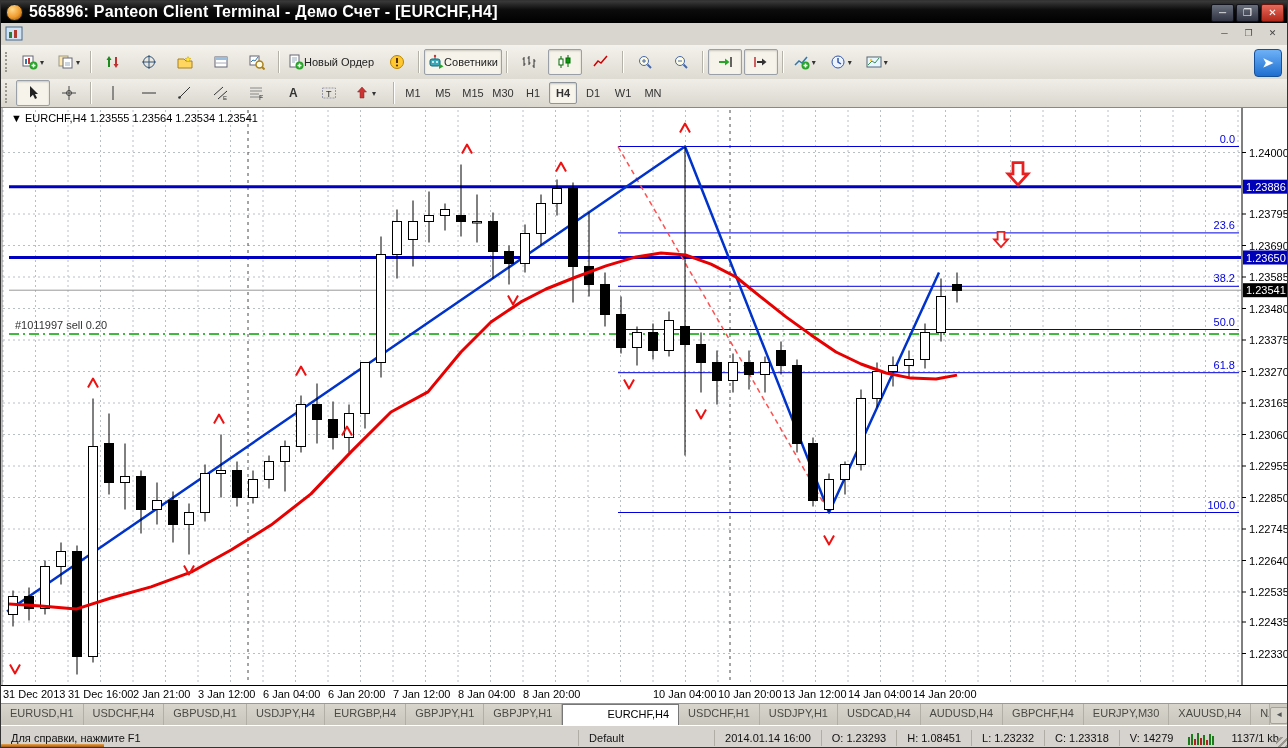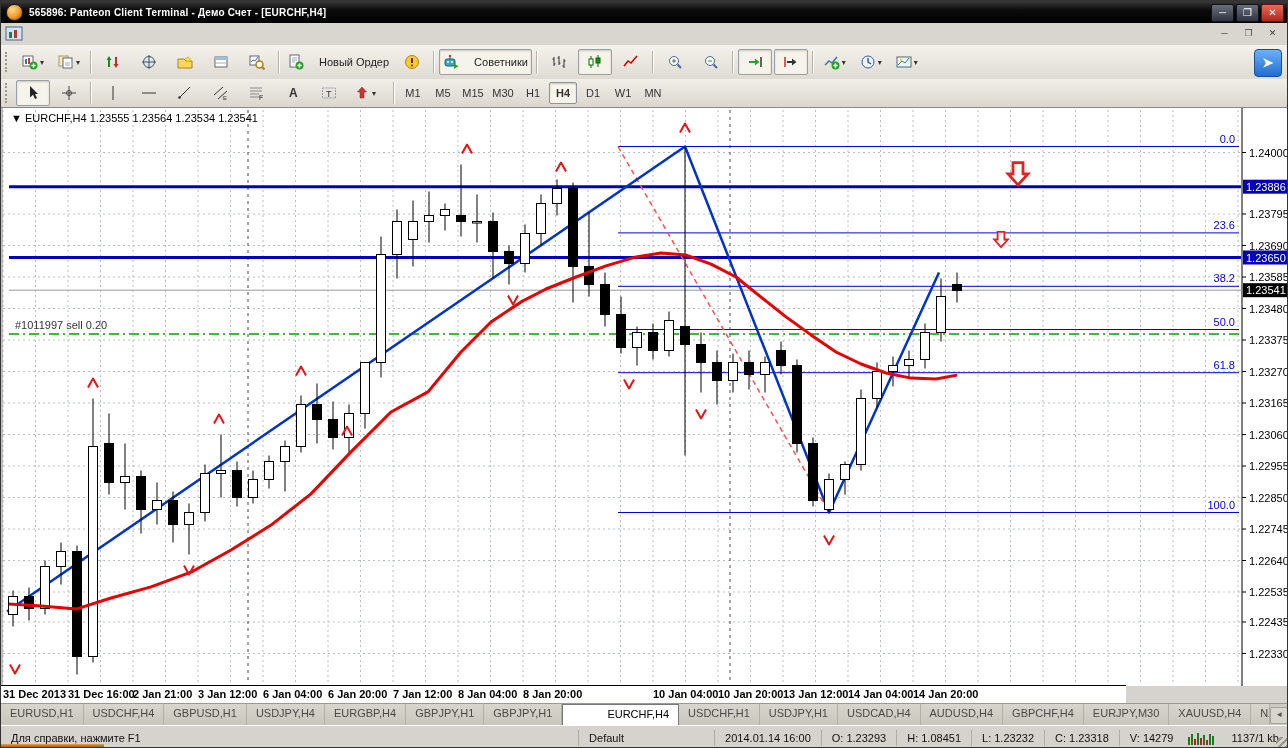--- a/index.html
+++ b/index.html
@@ -3,21 +3,21 @@
 <meta charset="utf-8">
 <style>
   html,body{margin:0;padding:0;background:#555;}
   #win{position:relative;width:1288px;height:748px;font-family:"Liberation Sans",sans-serif;
        background:#d6d3ce;overflow:hidden;border:1px solid #333;box-sizing:border-box;}
   
   #titlebar{position:absolute;left:0;top:0;width:100%;height:22px;
     background:linear-gradient(#3a3a3a,#0c0c0c 40%,#000);display:flex;align-items:center;}
   #titlebar .appicon{width:15px;height:15px;border-radius:50%;margin:0 6px 0 5px;
     background:radial-gradient(circle at 35% 30%,#ffd98a,#f09a2c 55%,#7a4708);border:1px solid #222;}
-  #titlebar .ttext{color:#fff;font-weight:bold;font-size:10px;letter-spacing:.2px;}
+  #titlebar .ttext{color:#fff;font-weight:bold;font-size:16px;letter-spacing:.2px;}
   .wbtns{position:absolute;right:3px;top:3px;display:flex;gap:2px;}
   .wbtn{width:21px;height:16px;font-size:10px;line-height:15px;text-align:center;color:#fff;
     background:linear-gradient(#6a6f7e,#2f3342);border:1px solid #10131c;border-radius:2px;}
   .wbtn.close{background:linear-gradient(#e86a5a,#b1281a);border-color:#6e130a;}
   
   #menubar{position:absolute;left:0;top:22px;width:100%;height:22px;background:#d9d6cf;
     border-bottom:1px solid #b9b6ae;display:flex;align-items:center;font-size:12px;}
   #menubar .mico{width:18px;height:16px;margin:0 6px 0 4px;}
   .mitem{padding:2px 9px;color:#111;}
   .mdictrl{position:absolute;right:4px;top:2px;display:flex;gap:3px;}
@@ -27,34 +27,34 @@
   #toolbar1{position:absolute;left:0;top:44px;width:100%;height:34px;
     background:linear-gradient(#f4f2ec,#dedbd2);border-bottom:1px solid #bbb8b0;
     display:flex;align-items:center;}
   #toolbar2{position:absolute;left:0;top:78px;width:100%;height:28px;
     background:linear-gradient(#f0eee8,#dad7ce);border-bottom:1px solid #a5a29a;
     display:flex;align-items:center;}
   .grip{width:4px;height:20px;margin:0 4px;border-left:2px dotted #9a978f;}
   .tbtn{height:24px;min-width:26px;display:flex;align-items:center;justify-content:center;
     margin:0 1px;border:1px solid transparent;border-radius:2px;font-size:11px;color:#222;padding:0 3px;}
   .tbtn.pressed{background:#f6f3ea;border:1px solid #9aa0a8;box-shadow:inset 0 1px 2px rgba(0,0,0,.18);}
-  .tbtn .lbl{margin-left:15px;white-space:nowrap;}
+  .tbtn .lbl{margin-left:0;white-space:nowrap;}
   .tbtn .dd{font-size:8px;margin-left:2px;color:#333;}
   .tsep{width:1px;height:22px;background:#b5b2aa;border-right:1px solid #fff;margin:0 3px;}
   .tfbtn{width:26px;height:20px;text-align:center;line-height:20px;font-size:11px;color:#333;
     border:1px solid transparent;margin:0 1px;border-radius:2px;}
   .tfbtn.active{background:#f8f5ec;border:1px solid #8f959c;box-shadow:inset 0 1px 2px rgba(0,0,0,.2);font-weight:bold;}
   #community{position:absolute;right:5px;top:48px;width:26px;height:26px;border-radius:4px;
     background:linear-gradient(#6db1f7,#1f6fd0);border:1px solid #15509a;color:#fff;
     font-weight:bold;text-align:center;line-height:25px;font-size:13px;}
   
   #chart{position:absolute;left:0;top:106px;width:1288px;height:578px;background:#fff;border-top:1px solid #888;}
   
-  #xaxis{position:absolute;left:0;top:684px;width:1125px;height:18px;background:#fff;
-    border-top:1px solid #000;font-size:11px;color:#000;font-weight:bold;}
+  #xaxis{position:absolute;left:0;top:684px;width:1288px;height:18px;background:#fff;
+    border-top:1px solid #000;font-size:11px;color:#000;}
   #xaxis span{position:absolute;top:2px;white-space:nowrap;}
   
   #tabs{position:absolute;left:0;top:702px;width:1288px;height:22px;background:#cdcac2;
     border-top:1px solid #9c9992;display:flex;align-items:stretch;font-size:11px;}
   .tab{padding:3px 9px 0 9px;color:#4a4a44;border-right:1px solid #b2afa7;white-space:nowrap;
     background:linear-gradient(#d8d5cd,#c8c5bd);}
   .tab.active{background:#fff;color:#000;border:1px solid #777;border-bottom:none;font-weight:normal;padding-left:44px;}
   .tab.cut{max-width:52px;overflow:hidden;}
   .tabscroll{margin-left:auto;display:flex;align-items:center;gap:2px;padding-right:6px;}
   .tsbtn{width:16px;height:15px;font-size:8px;line-height:14px;text-align:center;color:#555;

